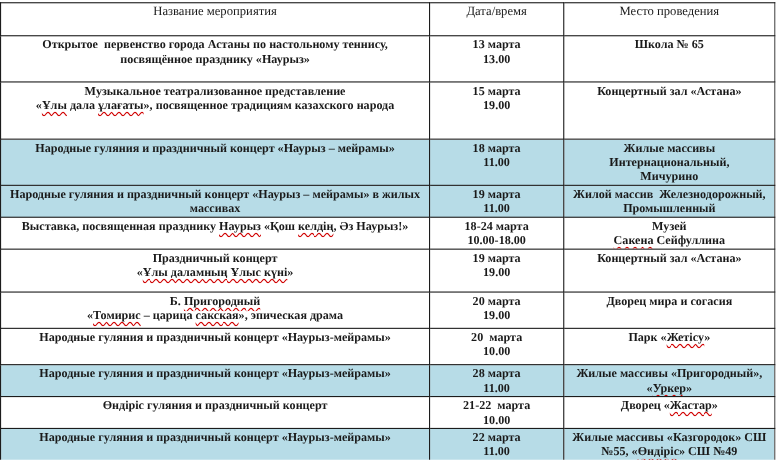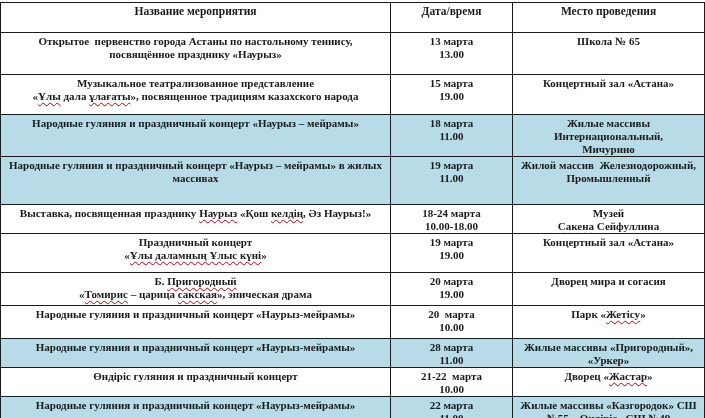--- a/index.html
+++ b/index.html
@@ -29,21 +29,21 @@
     text-align: center;
     padding: 2px 2px 0 2px;
     font-size: 11px;
     line-height: 13px;
     color: #1a1a1a;
     overflow: hidden;
     box-sizing: border-box;
     font-weight: bold;
   }
   table.schedule th {
-    font-weight: bold;
+    font-weight: normal;
     font-size: 11.5px;
     height: 30px;
   }
   .line { white-space: pre; }
   .m {
     text-decoration-line: underline;
     text-decoration-style: wavy;
     text-decoration-color: var(--misspell, #d00000);
     text-decoration-thickness: 1px;
     text-underline-offset: 2px;
@@ -76,21 +76,21 @@
             <div class="line"><span>посвящённое празднику «Наурыз»</span></div>
           </td>
           <td>
             <div class="line"><span>13 марта</span></div>
             <div class="line"><span>13.00</span></div>
           </td>
           <td>
             <div class="line"><span>Школа № 65</span></div>
           </td>
         </tr>
-        <tr style="height: 40px;">
+        <tr style="height: 52px;">
           <td>
             <div class="line"><span>Музыкальное театрализованное представление</span></div>
             <div class="line"><span>«</span><span class="m">Ұлы</span><span> дала </span><span class="m">ұлағаты</span><span>», посвященное традициям казахского народа</span></div>
           </td>
           <td>
             <div class="line"><span>15 марта</span></div>
             <div class="line"><span>19.00</span></div>
           </td>
           <td>
             <div class="line"><span>Концертный зал «Астана»</span></div>
@@ -103,21 +103,21 @@
           <td>
             <div class="line"><span>18 марта</span></div>
             <div class="line"><span>11.00</span></div>
           </td>
           <td>
             <div class="line"><span>Жилые массивы</span></div>
             <div class="line"><span>Интернациональный,</span></div>
             <div class="line"><span>Мичурино</span></div>
           </td>
         </tr>
-        <tr class="hl" style="height: 48px; padding-left: 32px;">
+        <tr class="hl" style="height: 29px; padding-left: 32px;">
           <td>
             <div class="line"><span>Народные гуляния и праздничный концерт «Наурыз – мейрамы» в жилых</span></div>
             <div class="line"><span>массивах</span></div>
           </td>
           <td>
             <div class="line"><span>19 марта</span></div>
             <div class="line"><span>11.00</span></div>
           </td>
           <td>
             <div class="line"><span>Жилой массив  Железнодорожный,</span></div>

